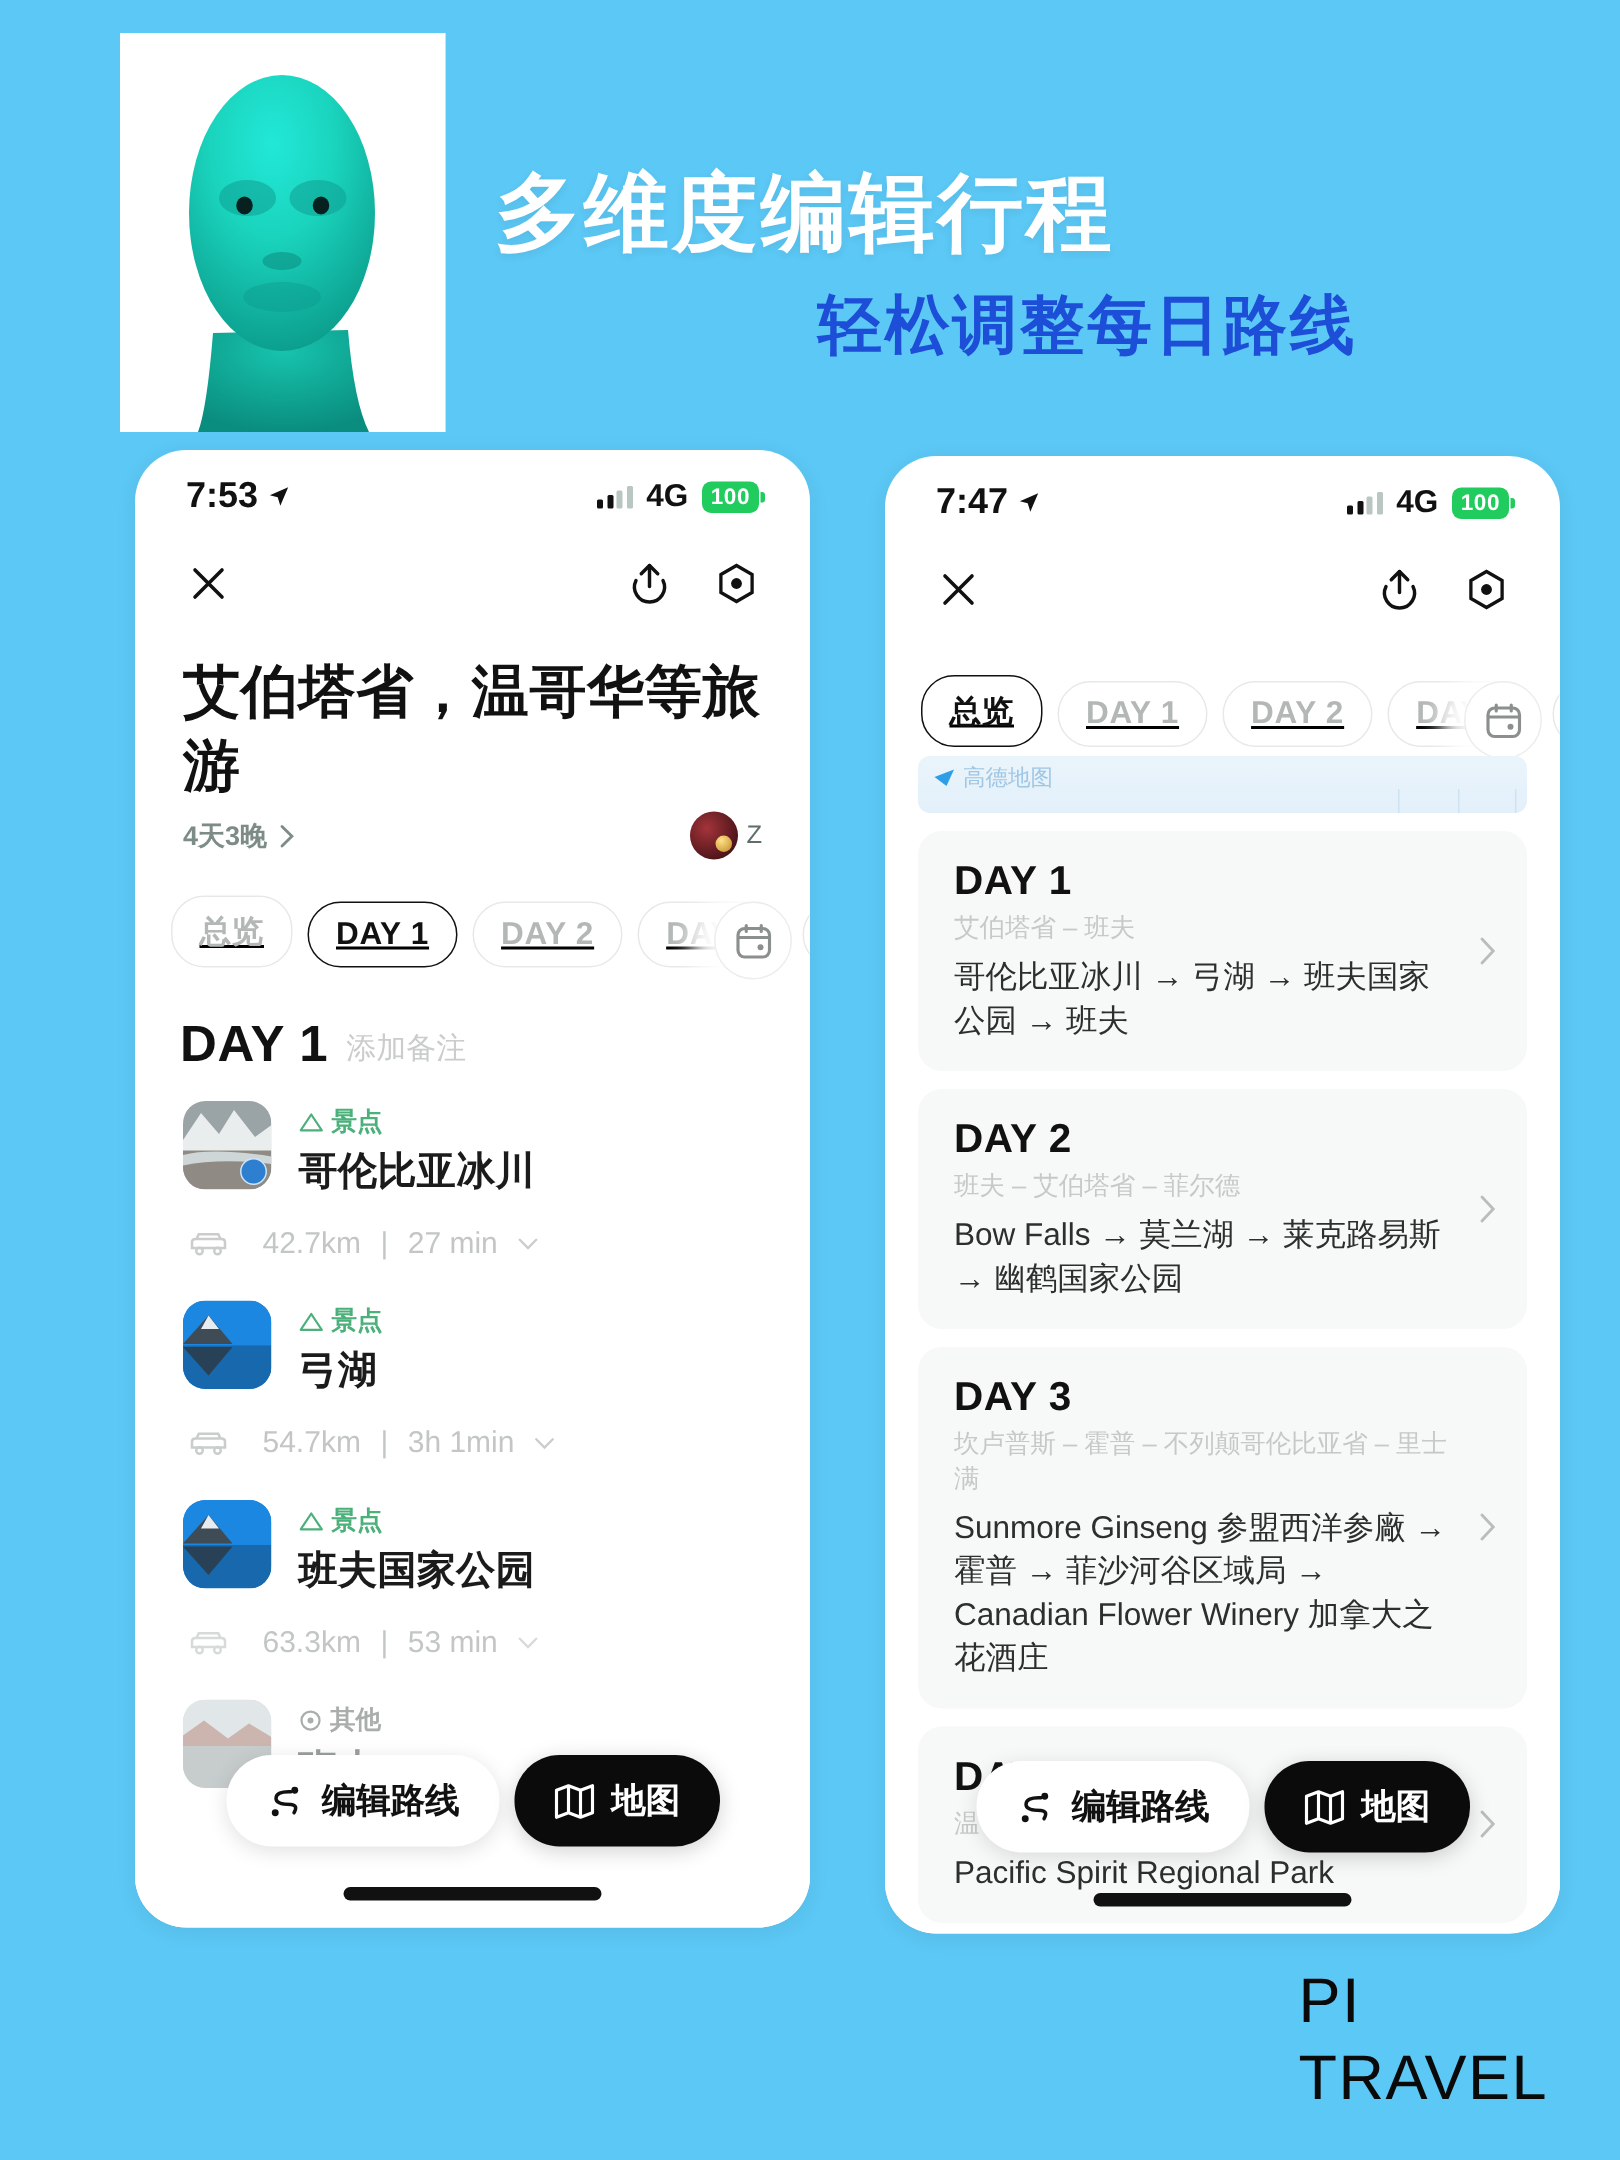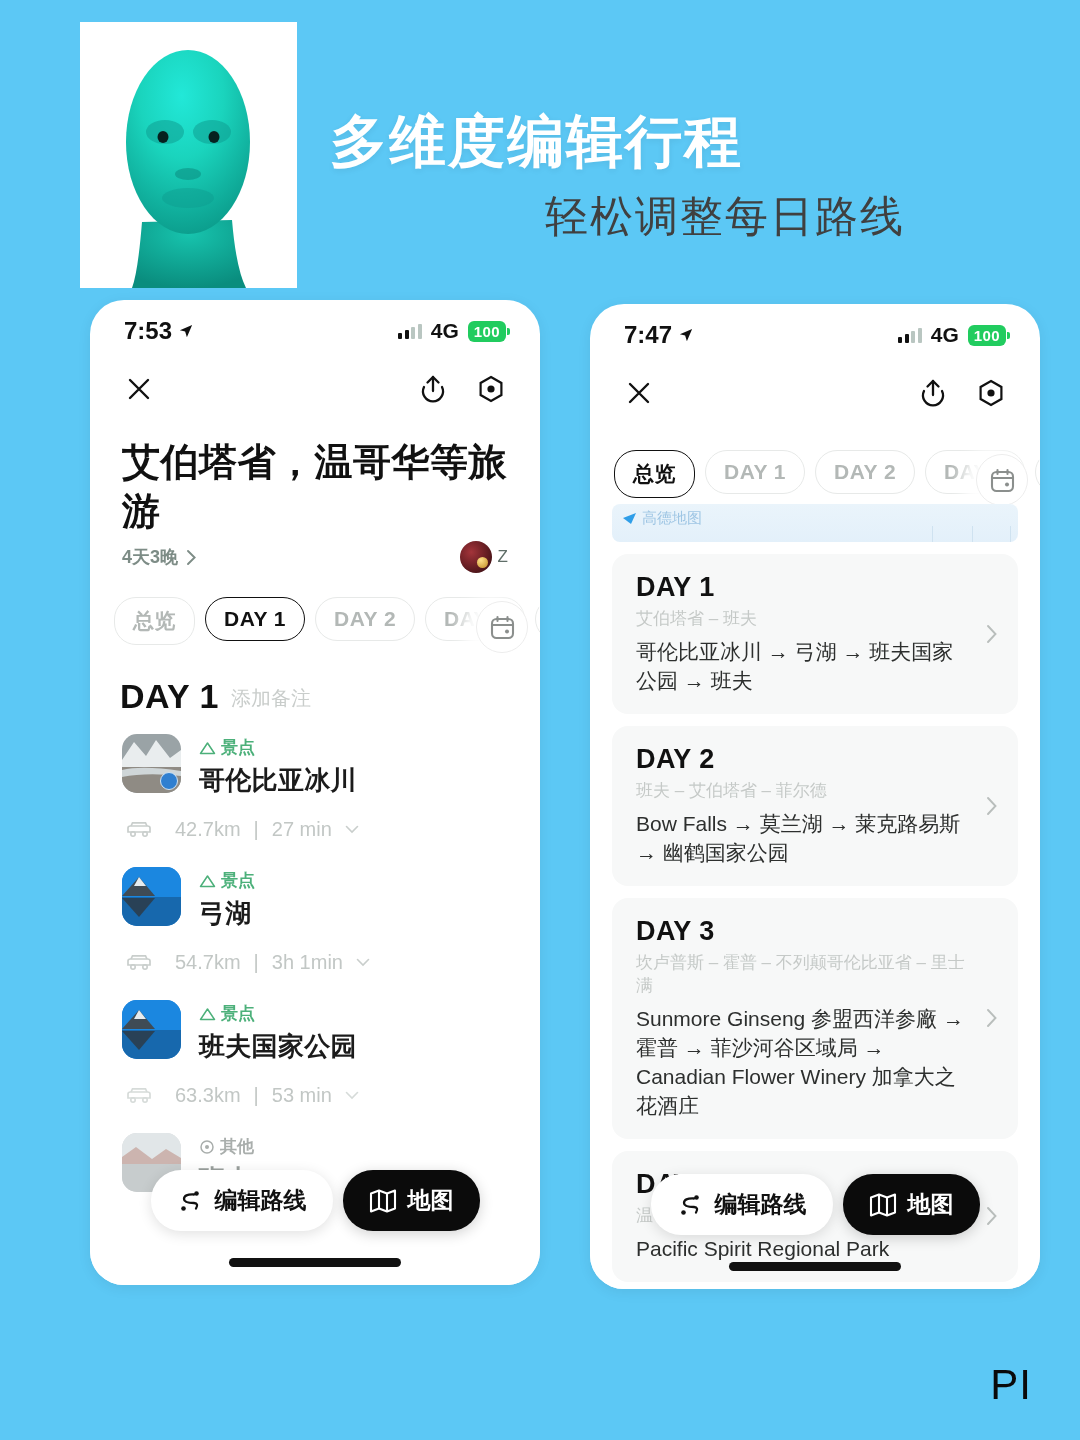--- a/index.html
+++ b/index.html
@@ -17,21 +17,21 @@
     background:#fff; overflow:hidden;
   }
   .face-wrap { position:absolute; inset:0; }
   .headline {
     position:absolute; left:330px; top:104px; width:600px;
     color:#ffffff; font-size:57px; font-weight:bold; letter-spacing:2px;
     text-shadow:0 2px 6px rgba(0,0,0,.07);
   }
   .subhead {
     position:absolute; left:330px; top:188px; width:575px;
-    color:#404040; font-size:43px; font-weight:normal; letter-spacing:2px;
+    color:#1d4ed8; font-size:43px; font-weight:bold; letter-spacing:2px;
     text-align:right;
   }
 
   
   .phone {
     position:absolute; width:450px; height:985px;
     background:#ffffff; border-radius:34px; overflow:hidden;
     box-shadow:0 3px 14px rgba(0,0,0,.07);
   }
   .phone-left  { left:90px;  top:300px; }
@@ -87,22 +87,23 @@
   .owner-initial { font-size:17px; color:#5f6e68; }
 
   
   .sheet {
     background:#fff; border-radius:26px 26px 0 0; margin-top:14px;
     height:100%; position:relative; overflow:hidden;
   }
   .sheet-right { margin-top:0; border-radius:26px 26px 0 0; }
 
   .tabs {
-    display:flex; align-items:flex-start; gap:10px; padding:10px 0 0 24px;
+    display:flex; align-items:flex-end; gap:10px; padding:10px 0 0 24px;
     position:relative;
+    text-decoration:underline;
   }
   .tab {
     border:1.6px solid #e7e9e8; border-radius:22px; padding:9px 18px;
     font-size:21px; color:#b3b8b6; font-weight:bold; white-space:nowrap;
     letter-spacing:.5px; background:#fff;
   }
   .tab.cn { font-weight:bold; }
   .tab.active { border-color:#111; color:#111; }
   .tab.clipped { padding-right:26px; color:#b3b8b6; }
   .cal-btn {
@@ -570,13 +571,14 @@
         <path d="M10 2.5 L10 20.5 M18 5.5 L18 23.5" stroke="#fff" stroke-width="2.1"></path>
       </svg>
       <span>地图</span>
     </div>
   </div>
   <div class="home-ind"></div>
 </div>
 
 <div class="brand">
   <div>PI</div>
+  <div>TRAVEL</div>
 </div>
 
 </body></html>

